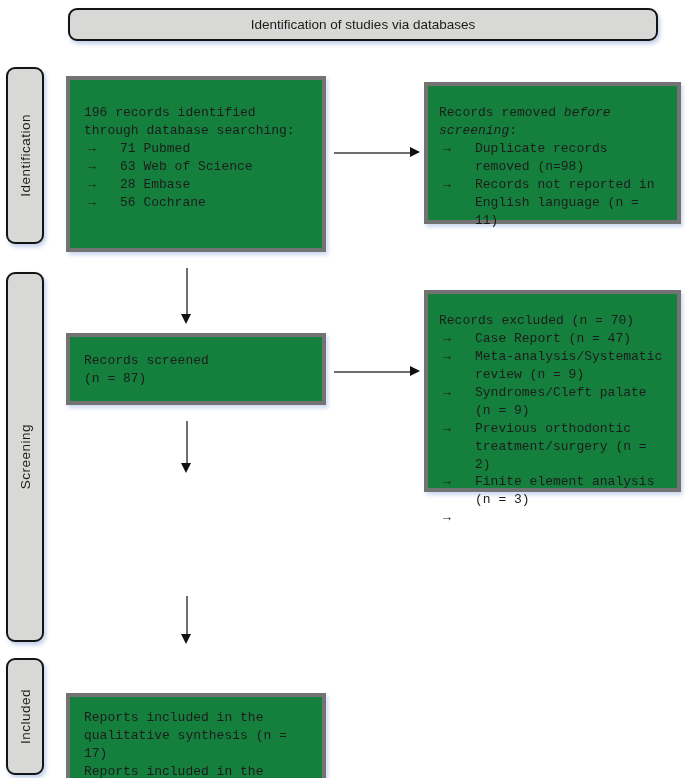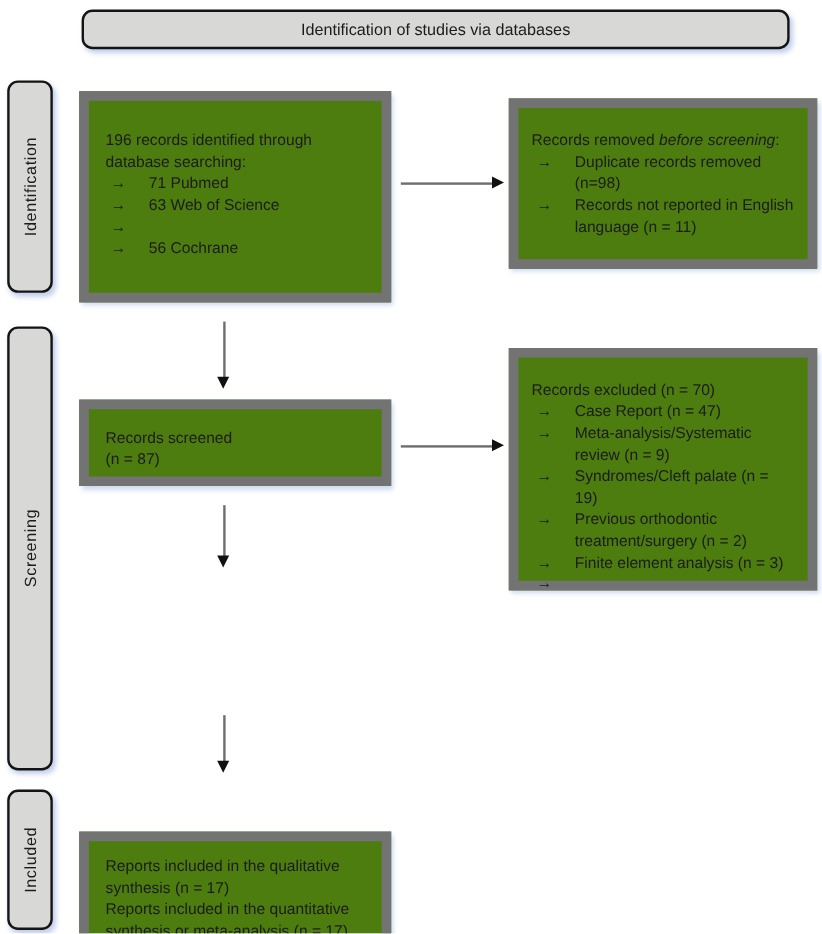--- a/index.html
+++ b/index.html
@@ -39,25 +39,26 @@
     white-space: nowrap;
     letter-spacing: 0.5px;
   }
   .stage-identification { top: 67px;  height: 177px; }
   .stage-screening      { top: 272px; height: 370px; }
   .stage-included       { top: 658px; height: 117px; }
 
   
   .flow-box {
     position: absolute;
-    background: #4d7c0f;
-    border: 8px solid #737373;
+    background: #15803d;
+    border: 4px solid #737373;
     box-shadow: 2px 3px 4px rgba(196, 211, 238, 0.85);
     font-size: 13px;
     line-height: 1.38;
+    font-family: Liberation Mono, monospace;
   }
   .box-identified { left: 66px;  top: 76px;  width: 260px; height: 176px; padding: 24px 14px 10px 14px; }
   .box-removed    { left: 424px; top: 82px;  width: 257px; height: 142px; padding: 18px 11px 10px 11px; }
   .box-screened   { left: 66px;  top: 333px; width: 260px; height: 72px;  padding: 15px 14px 10px 14px; }
   .box-excluded   { left: 424px; top: 290px; width: 257px; height: 202px; padding: 18px 11px 10px 11px; }
   .box-fulltext   { left: 66px;  top: 489px; width: 260px; height: 74px;  padding: 12px 14px 10px 14px; }
   .box-included   { left: 66px;  top: 693px; width: 260px; height: 93px;  padding: 12px 14px 10px 14px; }
 
   .flow-box ul { list-style: none; }
   .flow-box li { display: flex; align-items: flex-start; }
@@ -125,20 +126,21 @@
       <li>
         <span class="marker">→</span>
         <span class="txt">71 Pubmed</span>
       </li>
       <li>
         <span class="marker">→</span>
         <span class="txt">63 Web of Science</span>
       </li>
       <li>
         <span class="marker">→</span>
+        <span class="txt">28 Embase</span>
       </li>
       <li>
         <span class="marker">→</span>
         <span class="txt">56 Cochrane</span>
       </li>
     </ul>
   </div>
 
   <div class="flow-box box-removed">
     <div>
@@ -167,21 +169,21 @@
       <li>
         <span class="marker">→</span>
         <span class="txt">Case Report (n = 47)</span>
       </li>
       <li>
         <span class="marker">→</span>
         <span class="txt">Meta-analysis/Systematic review (n = 9)</span>
       </li>
       <li>
         <span class="marker">→</span>
-        <span class="txt">Syndromes/Cleft palate (n = 19)</span>
+        <span class="txt">Syndromes/Cleft palate (n = 9)</span>
       </li>
       <li>
         <span class="marker">→</span>
         <span class="txt">Previous orthodontic treatment/surgery (n = 2)</span>
       </li>
       <li>
         <span class="marker">→</span>
         <span class="txt">Finite element analysis (n = 3)</span>
       </li>
       <li>

